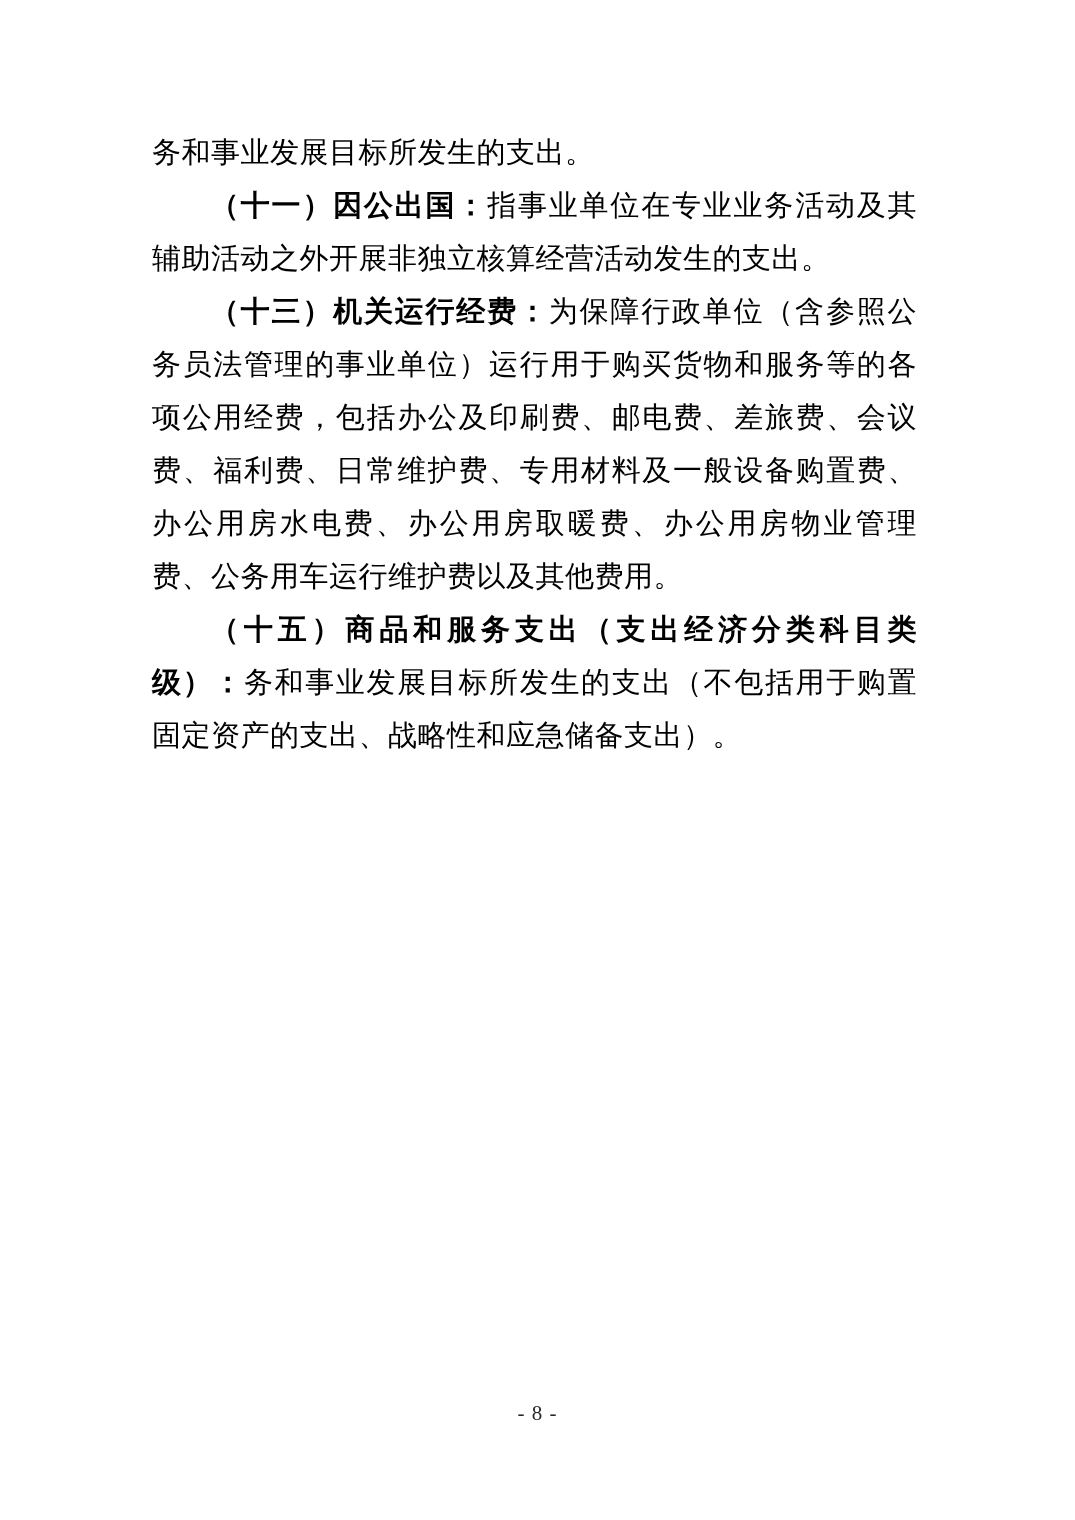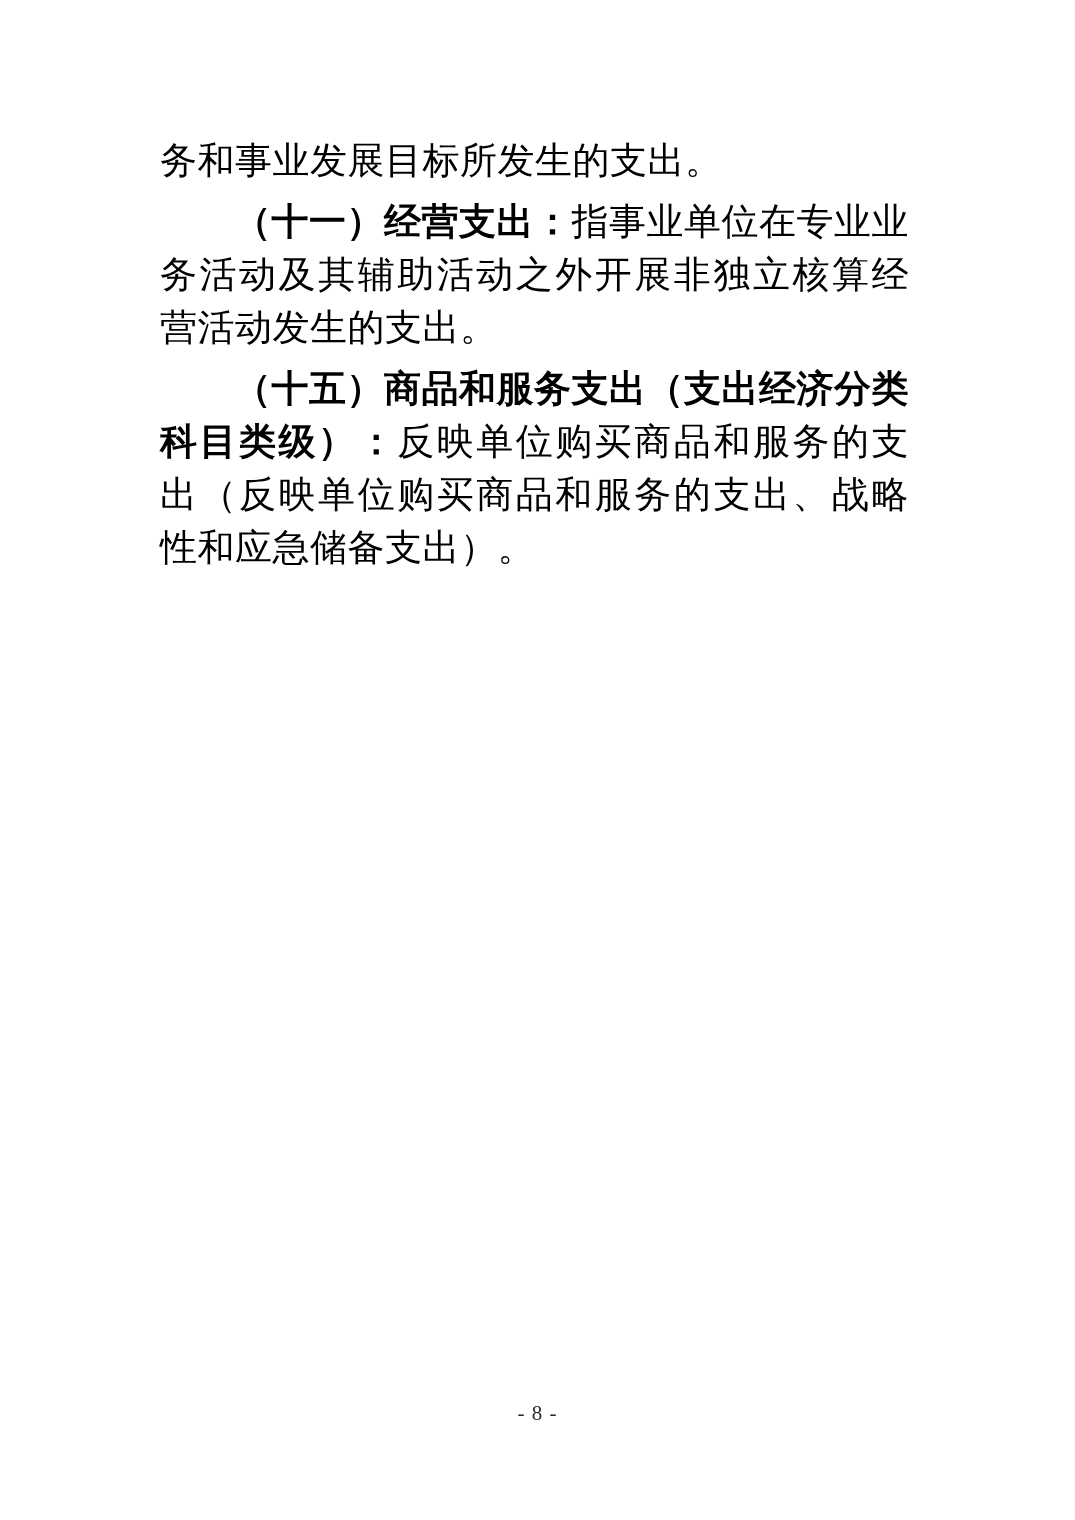--- a/index.html
+++ b/index.html
@@ -16,23 +16,23 @@
     font-family: "Liberation Serif", "DejaVu Serif", serif;
     overflow: hidden;
   }
   .content {
     position: absolute;
     left: 152px;
     top: 126px;
     width: 765px;
   }
   .para {
-    margin: 8px;
+    margin: 0;
     padding: 0;
-    font-size: 37px;
+    font-size: 29px;
     line-height: 53px;
     text-align: justify;
     text-justify: inter-ideograph;
     letter-spacing: 0.5px;
     word-break: break-all;
   }
   .para.indent {
     text-indent: 2em;
   }
   .seg-label {
@@ -52,19 +52,20 @@
     letter-spacing: 1px;
     color: #2a2a2a;
   }
 </style>
 </head>
 <body>
 
 <div class="page">
   <div class="content" id="doc-content">
       <p class="para"><span class="seg-body">务和事业发展目标所发生的支出。</span></p>
-      <p class="para indent"><span class="seg-label">（十一）经营支出：</span><span class="seg-body">指事业单位在专业业务活动及其辅助活动之外开展非独立核算经营活动发生的支出。</span></p>
-      <p class="para indent"><span class="seg-label">（十五）商品和服务支出（支出经济分类科目类级）：</span><span class="seg-body">反映单位购买商品和服务的支出（反映单位购买商品和服务的支出、战略性和应急储备支出）。</span></p>
+      <p class="para indent"><span class="seg-label">（十一）因公出国：</span><span class="seg-body">指事业单位在专业业务活动及其辅助活动之外开展非独立核算经营活动发生的支出。</span></p>
+      <p class="para indent"><span class="seg-label">（十三）机关运行经费：</span><span class="seg-body">为保障行政单位（含参照公务员法管理的事业单位）运行用于购买货物和服务等的各项公用经费，包括办公及印刷费、邮电费、差旅费、会议费、福利费、日常维护费、专用材料及一般设备购置费、办公用房水电费、办公用房取暖费、办公用房物业管理费、公务用车运行维护费以及其他费用。</span></p>
+      <p class="para indent"><span class="seg-label">（十五）商品和服务支出（支出经济分类科目类级）：</span><span class="seg-body">务和事业发展目标所发生的支出（不包括用于购置固定资产的支出、战略性和应急储备支出）。</span></p>
     </div>
   <div class="footer">
     <span>- 8 -</span>
   </div>
 </div>
 
 </body></html>

